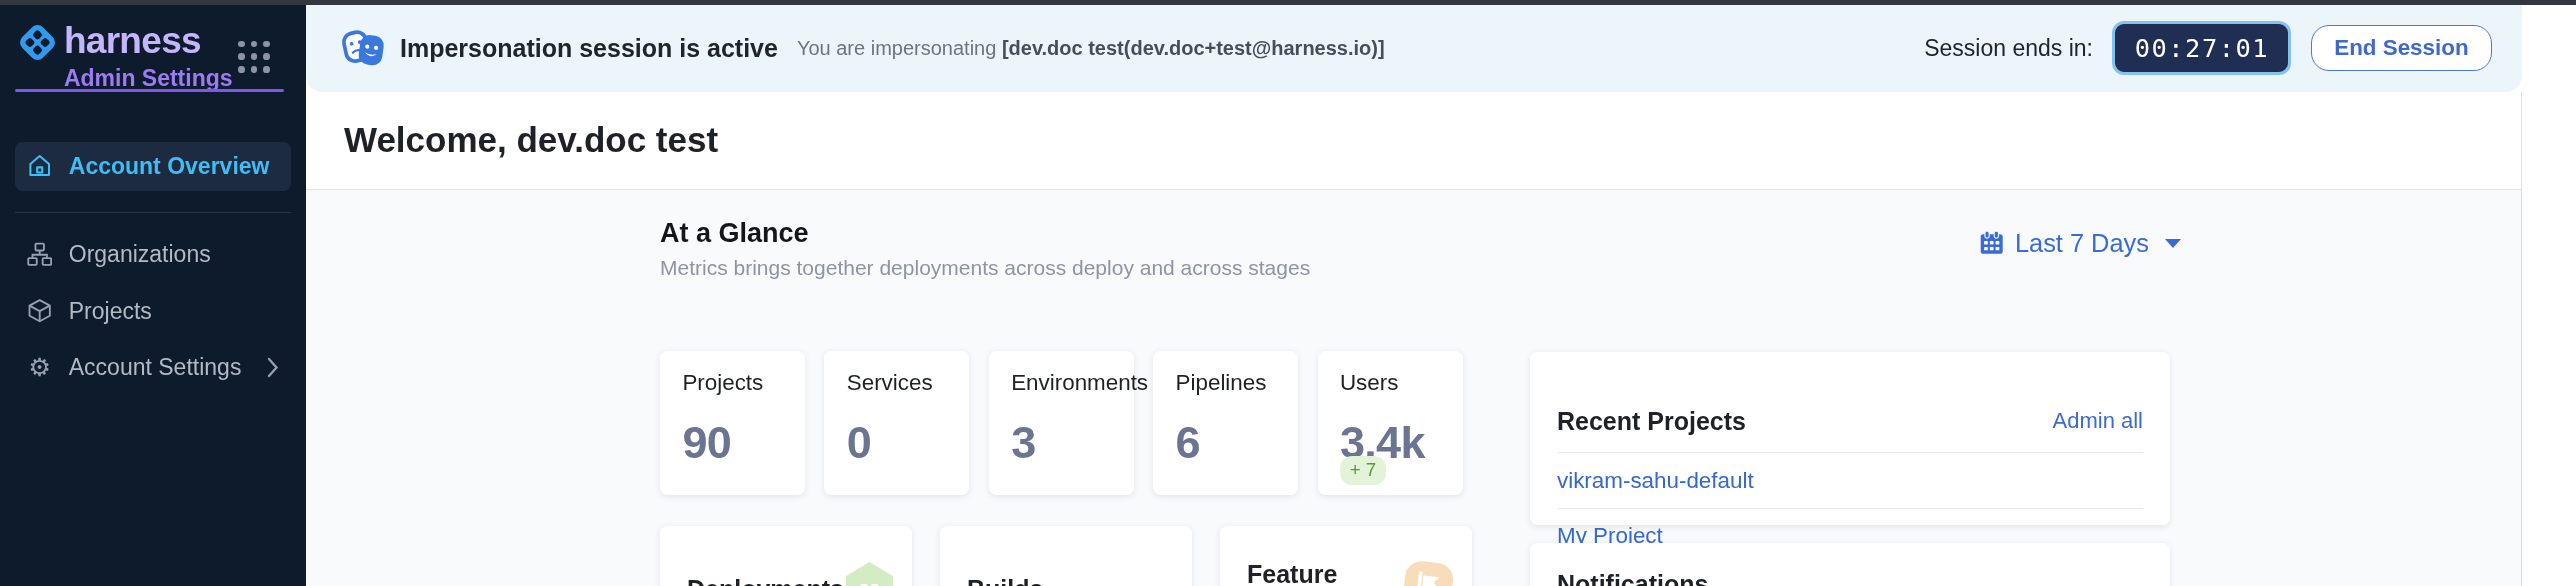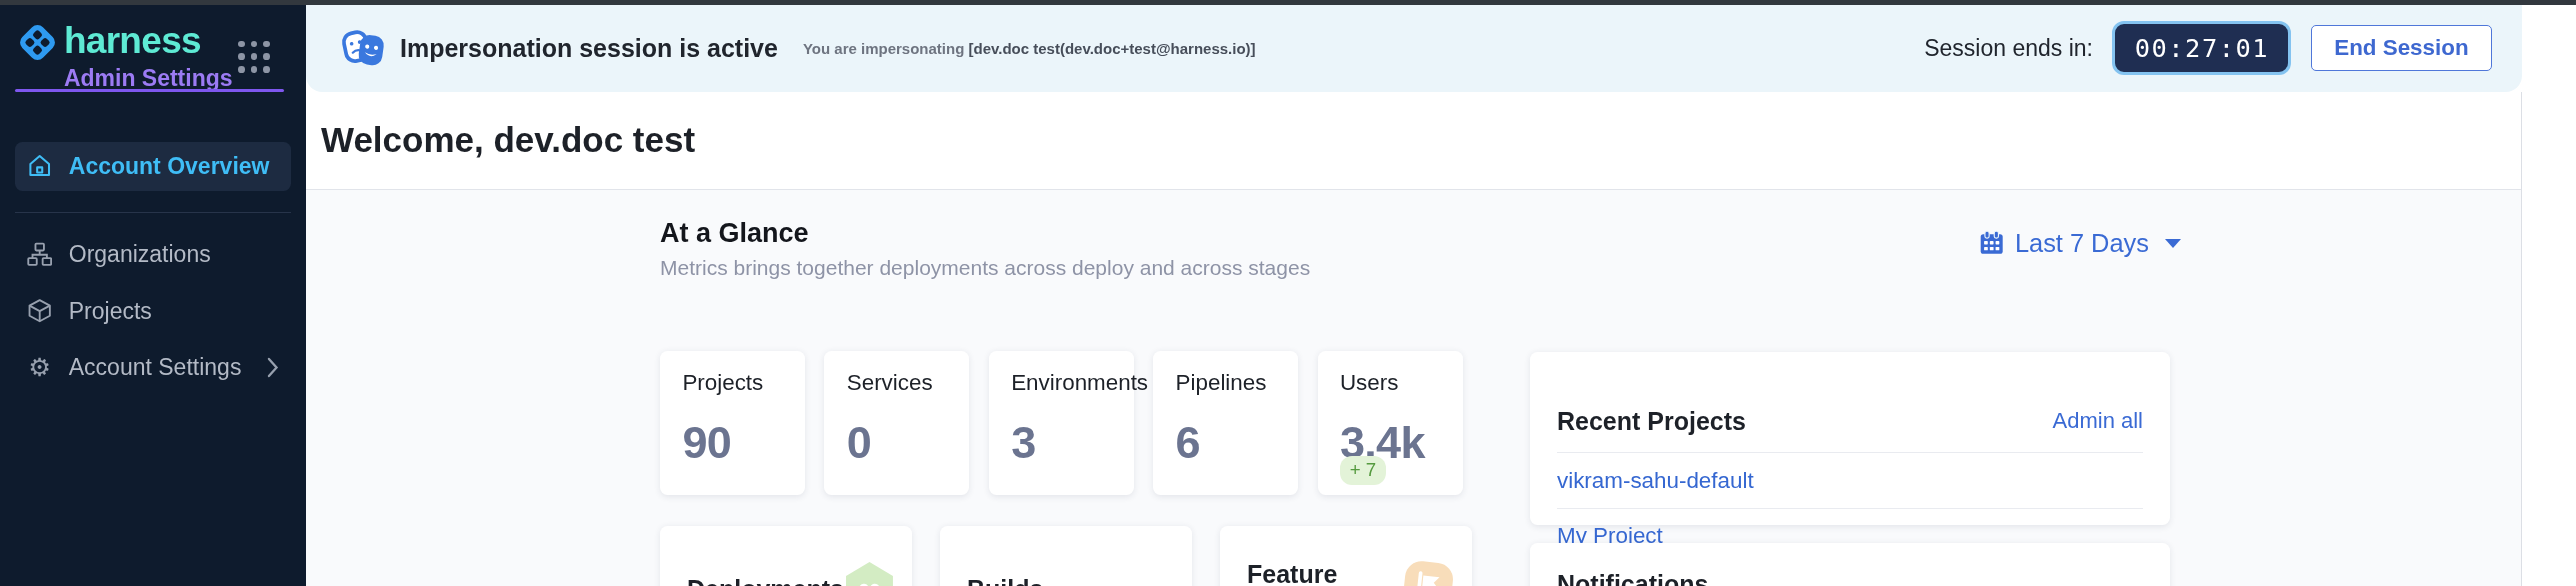--- a/index.html
+++ b/index.html
@@ -8,21 +8,21 @@
   .page { position:relative; width:2576px; height:586px; background:#ffffff; overflow:hidden; }
 
   
   .chrome-strip { position:absolute; left:0; top:0; width:100%; height:4.5px; background:#32383e; }
 
   
   .sidebar { position:absolute; left:0; top:4.5px; width:306px; height:582px; background:#0e1b2d; }
   .logo-row { position:absolute; left:16.4px; top:16.4px; display:flex; align-items:flex-start; }
   .logo-mark { width:43px; height:43px; }
   .logo-texts { margin-left:4.5px; }
-  .wordmark { color:#5eead4; font-size:37px; font-weight:bold; letter-spacing:-0.7px; line-height:39px; }
+  .wordmark { color:#c4b5fd; font-size:37px; font-weight:bold; letter-spacing:-0.7px; line-height:39px; }
   .admin-sub { color:#9c7bf4; font-size:23px; font-weight:bold; margin-top:5px; }
   .grid-icon { position:absolute; left:238px; top:36px; display:grid; grid-template-columns:repeat(3,6.7px); grid-gap:6px; cursor:pointer; }
   .grid-icon span { width:6.7px; height:6.7px; border-radius:50%; background:#8d95a5; }
   .purple-line { position:absolute; left:15px; top:84px; width:269px; height:3px; background:#7e57ee; border-radius:1.5px; }
 
   .nav { position:absolute; left:0; top:105px; width:100%;margin-top:32px; }
   .nav-item { display:flex; align-items:center; height:46px; margin:0 15px; padding:0 12px; border-radius:7.5px;
               color:#b3bac6; font-size:23px; cursor:pointer; }
   .nav-item .ico { width:25.4px; height:25.4px; margin-right:16.4px; flex:0 0 auto; display:flex; align-items:center; justify-content:center; }
   .nav-item.active { background:#1d2b41; color:#3fbdf6; font-weight:bold; height:49px; }
@@ -31,34 +31,34 @@
   .nav-item .chev { margin-left:auto; }
   .gear-glyph { font-family:"DejaVu Sans",sans-serif; font-size:25.4px; color:#97a0ae; line-height:25.4px; }
 
   
   .main { position:absolute; left:306px; top:4.5px; width:2270px; height:582px; background:#ffffff; }
 
   .banner { position:absolute; left:0; top:0; width:2216px; height:87px; background:#ebf5fa;
             border-radius:0 0 16.4px 16.4px; display:flex; align-items:center; padding:0 30px 0 34px;justify-content:flex-end; }
   .masks { width:48px; height:40px; flex:0 0 auto; }
   .banner-title { font-size:25px; font-weight:bold; color:#20252d; margin-left:12px; white-space:nowrap; }
-  .banner-sub { font-size:15px; color:#6e7480; margin-left:25px; white-space:nowrap;font-weight:bold; }
+  .banner-sub { font-size:20px; color:#6e7480; margin-left:19px; white-space:nowrap; }
   .banner-sub b { color:#474e5a; }
   .banner-spacer { flex:1; }
   .session-label { font-size:23px; color:#20252d; white-space:nowrap; }
   .timer-pill { margin:0 19.4px; background:#1f2e52; border:3px solid #84c3f0; border-radius:12px;
                 color:#ffffff; font-family:"DejaVu Sans Mono","Liberation Mono",monospace;
                 font-size:25.4px; letter-spacing:1.5px; padding:9px 19.4px; cursor:default; }
-  .end-btn { background:#ffffff; border:1.5px solid #4f77d9; border-radius:5px; color:#3e68d0;
+  .end-btn { background:#ffffff; border:1.5px solid #4f77d9; border-radius:18px; color:#3e68d0;
              font-size:22.4px; font-weight:bold; padding:9px 22.4px; cursor:pointer; white-space:nowrap; }
 
   .below-banner { position:absolute; left:0; top:87px; width:2216px; height:495px;
                   border-right:0.7px solid #dcdfe5; }
   .welcome-strip { height:98px; background:#ffffff; border-bottom:0.7px solid #e1e4ea;
-                   display:flex; align-items:center; padding-left:15px; }
+                   display:flex; align-items:center; padding-left:38px; }
   .welcome-title { font-size:35px; font-weight:bold; color:#1d2128; }
 
   .content { position:relative; height:397px; background:#f9fafc; }
 
   .glance-head { position:absolute; left:354px; top:28px; }
   .glance-title { font-size:27px; font-weight:bold; color:#14161c; }
   .glance-sub { font-size:21px; color:#8e93a6; margin-top:7.5px; }
 
   .range-select { position:absolute; left:1673px; top:39px; display:flex; align-items:center; color:#3a6ad4;
                   font-size:25.4px; cursor:pointer; }

